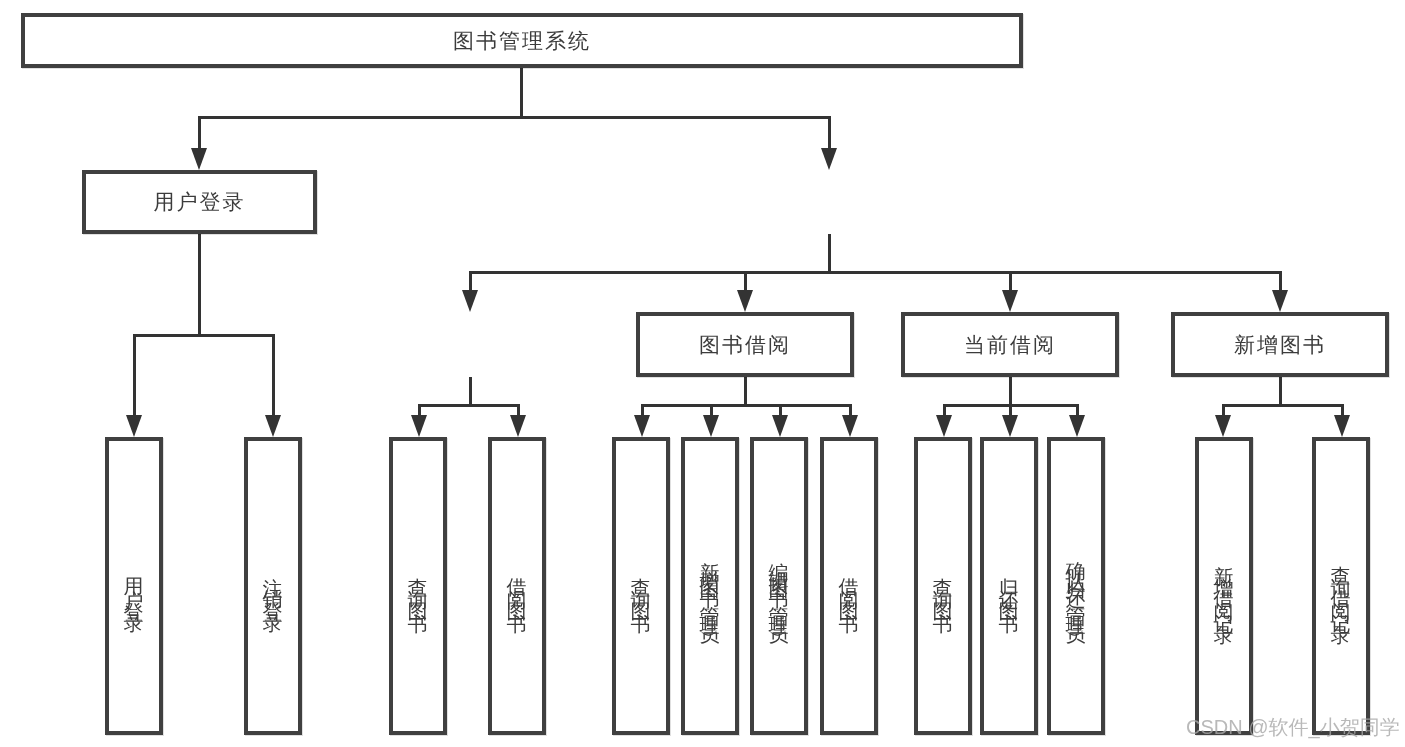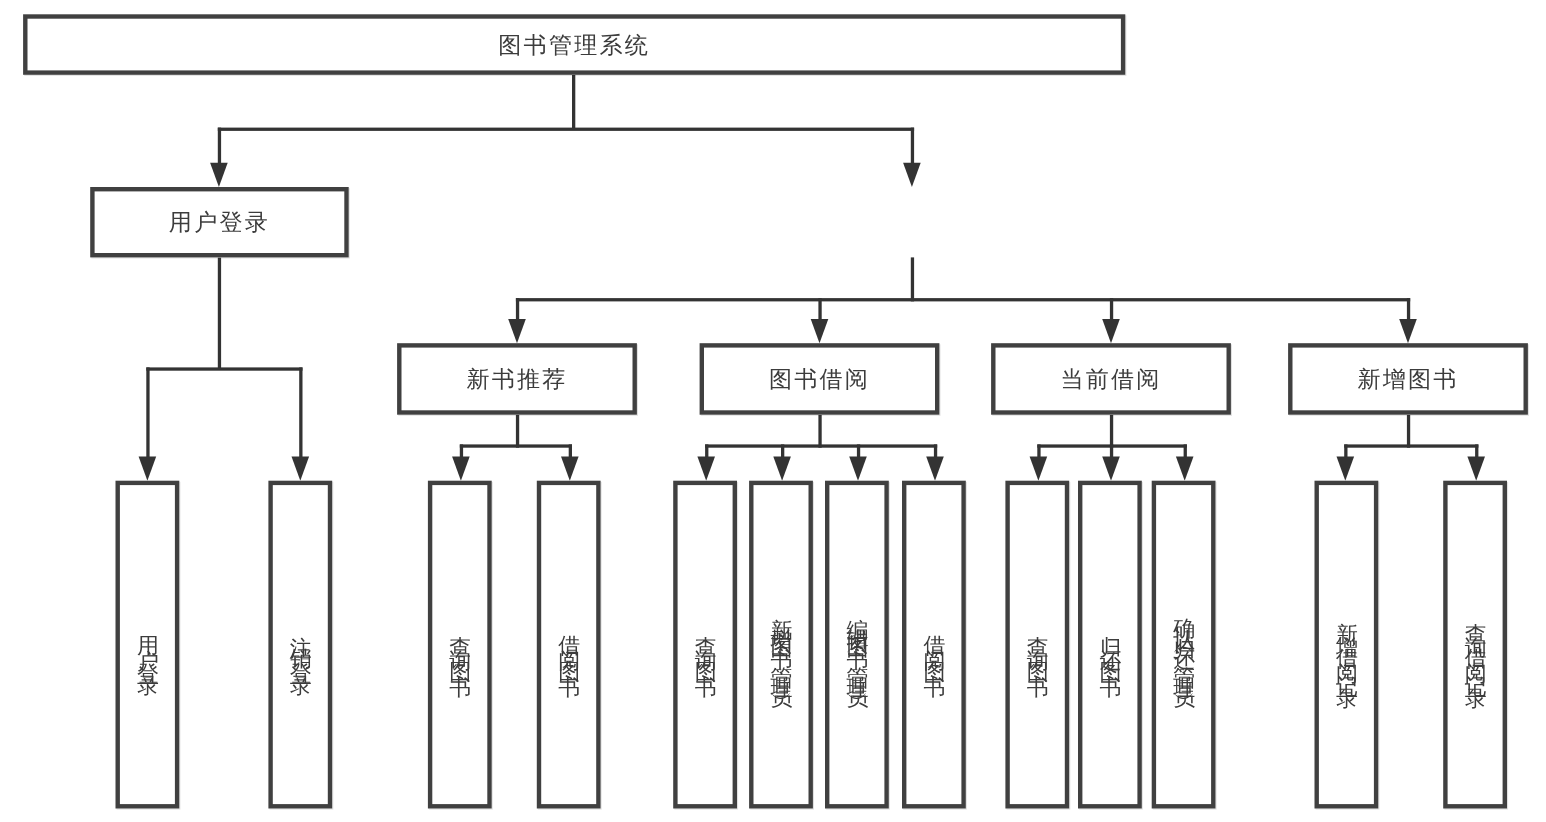--- a/index.html
+++ b/index.html
@@ -134,23 +134,20 @@
   <div class="arrowhead" style="left:1334px;top:415px"></div>
 
   <div class="node root-box" style="left:21px;top:13px;width:1002px;height:55px">
     <span class="hlabel">图书管理系统</span>
   </div>
 
   <div class="node" style="left:82px;top:170px;width:235px;height:64px">
     <span class="hlabel">用户登录</span>
   </div>
 
-  <div class="node" style="left:361px;top:312px;width:218px;height:65px">
-    <span class="hlabel">新书推荐</span>
-  </div>
   <div class="node" style="left:636px;top:312px;width:218px;height:65px">
     <span class="hlabel">图书借阅</span>
   </div>
   <div class="node" style="left:901px;top:312px;width:218px;height:65px">
     <span class="hlabel">当前借阅</span>
   </div>
   <div class="node" style="left:1171px;top:312px;width:218px;height:65px">
     <span class="hlabel">新增图书</span>
   </div>
 
@@ -191,14 +188,15 @@
     <span class="vlabel">确认归还（管理员）</span>
   </div>
 
   <div class="node leaf" style="left:1195px;top:437px;width:58px;height:298px">
     <span class="vlabel">新增借阅记录</span>
   </div>
   <div class="node leaf" style="left:1312px;top:437px;width:58px;height:298px">
     <span class="vlabel">查询借阅记录</span>
   </div>
 
+  <div class="watermark">CSDN @软件_小贺同学</div>
 
 </div>
 
 </body></html>

